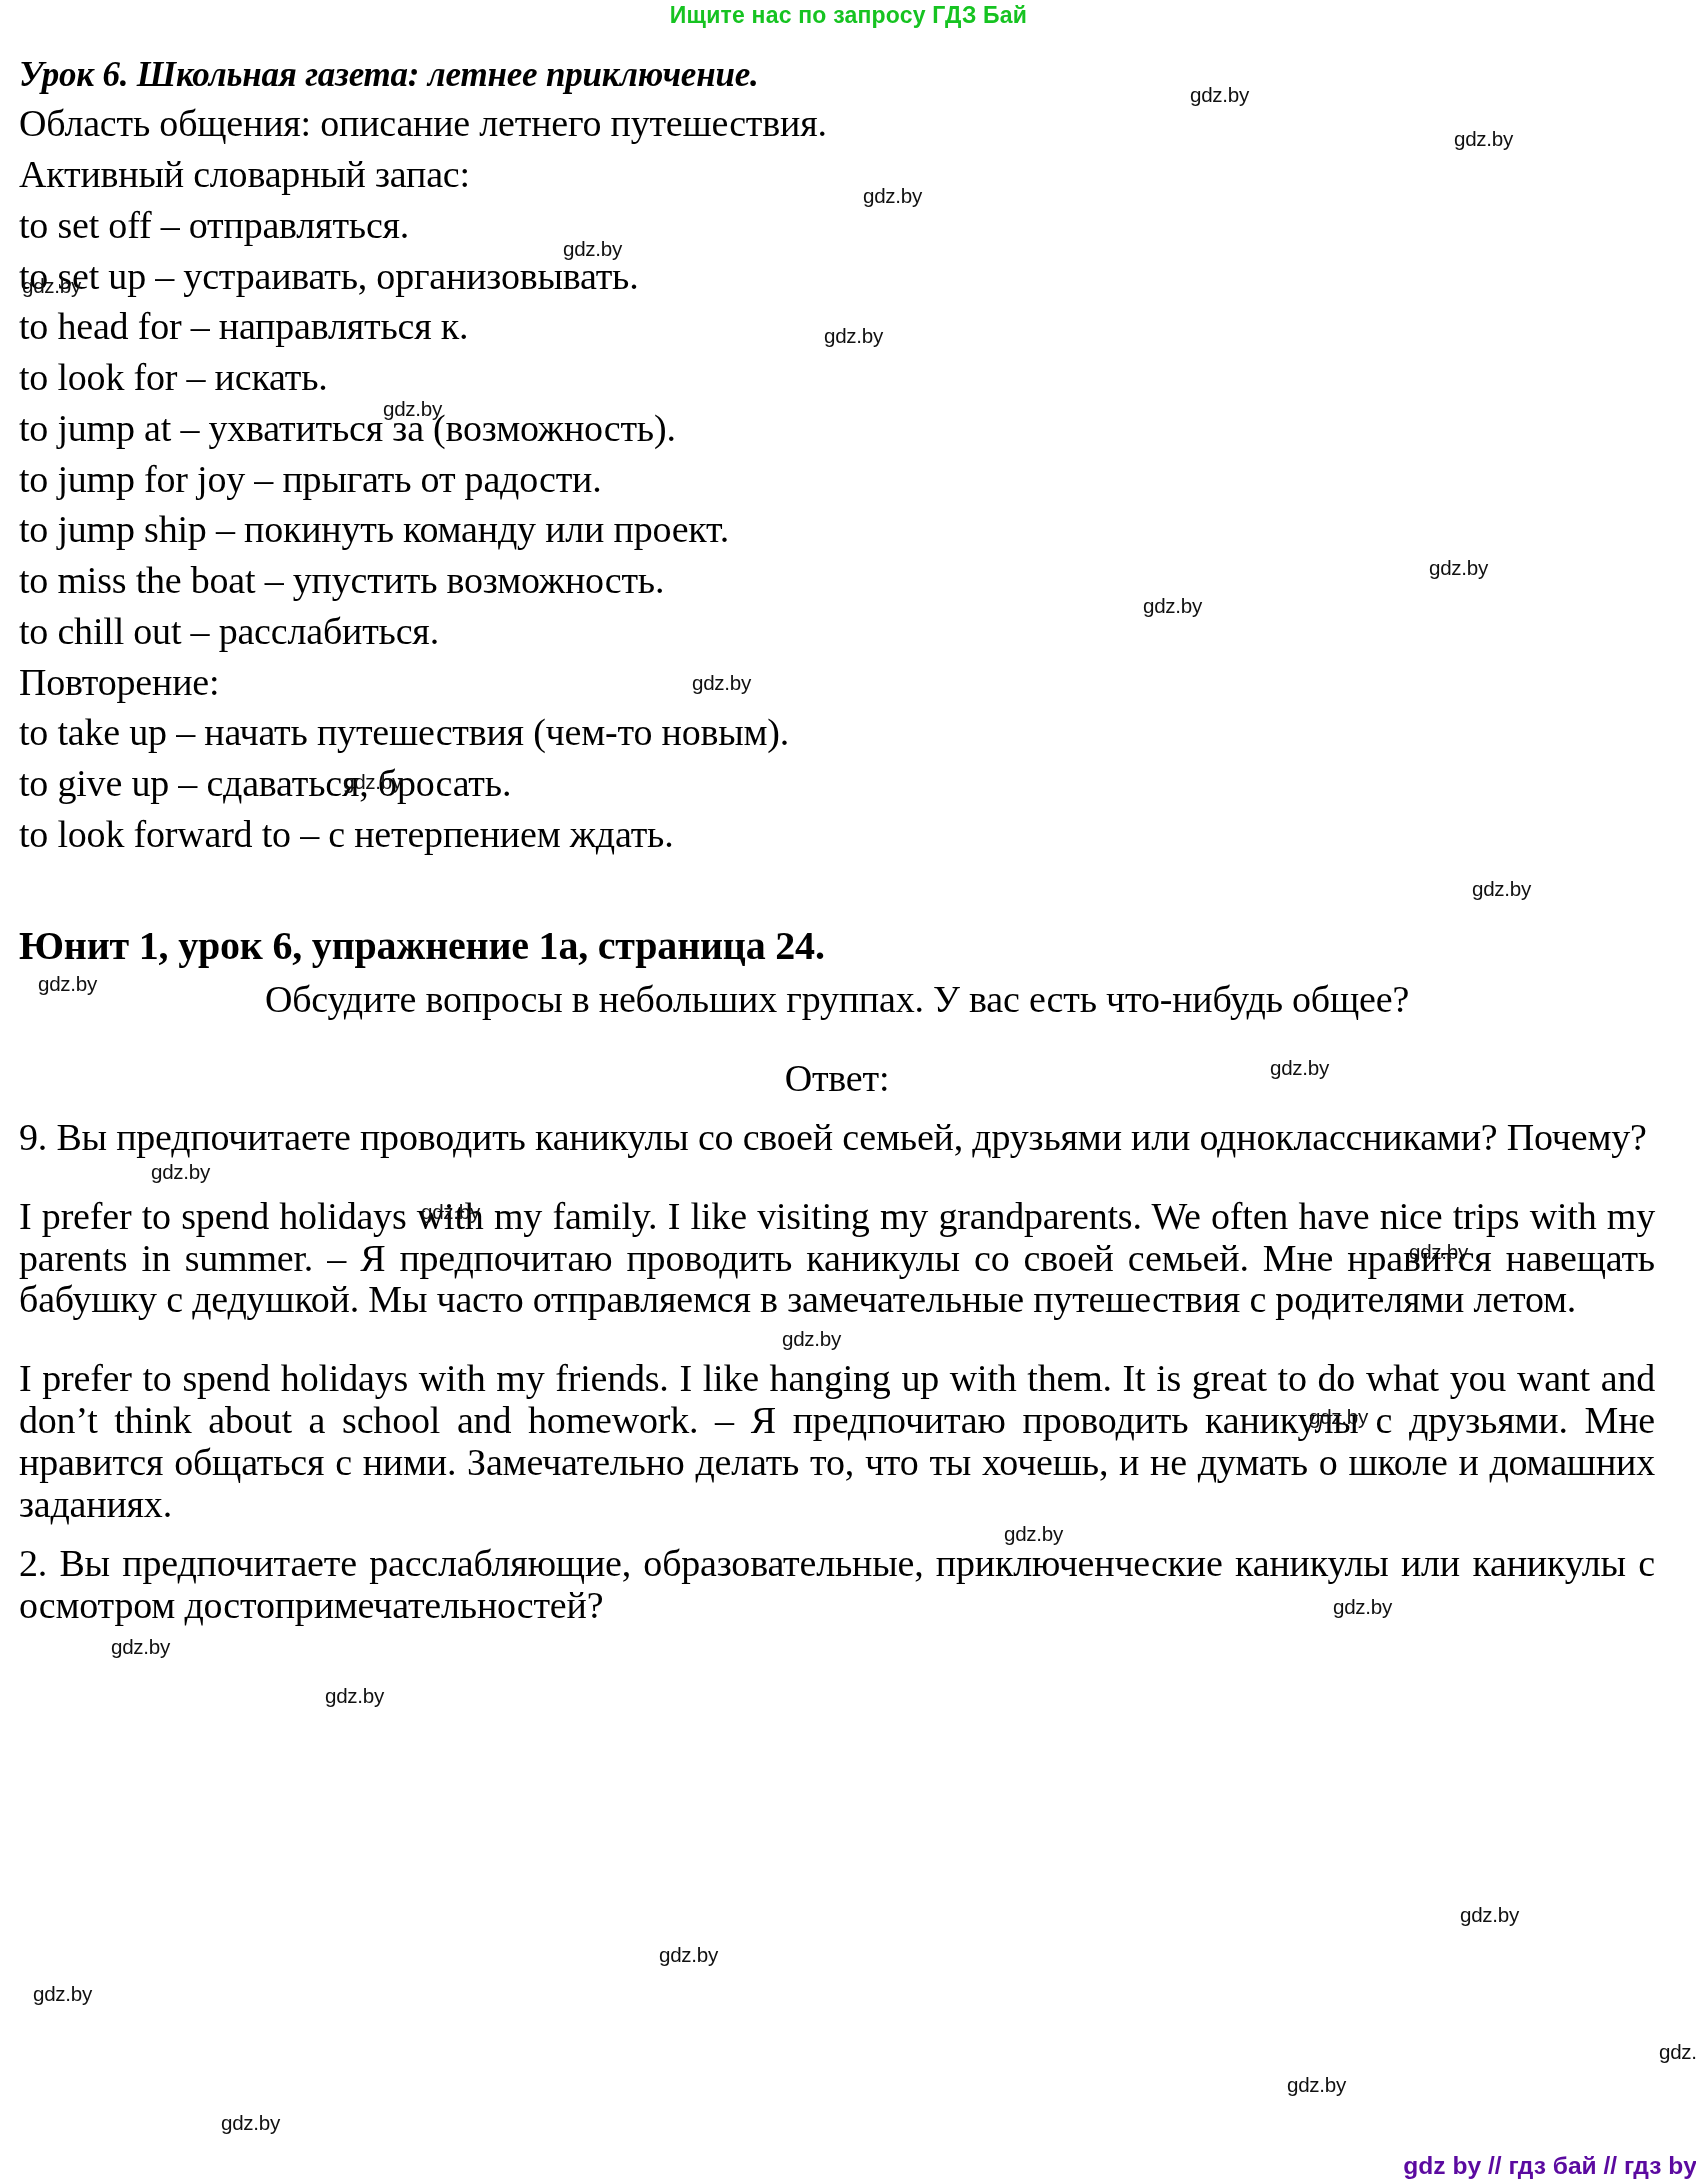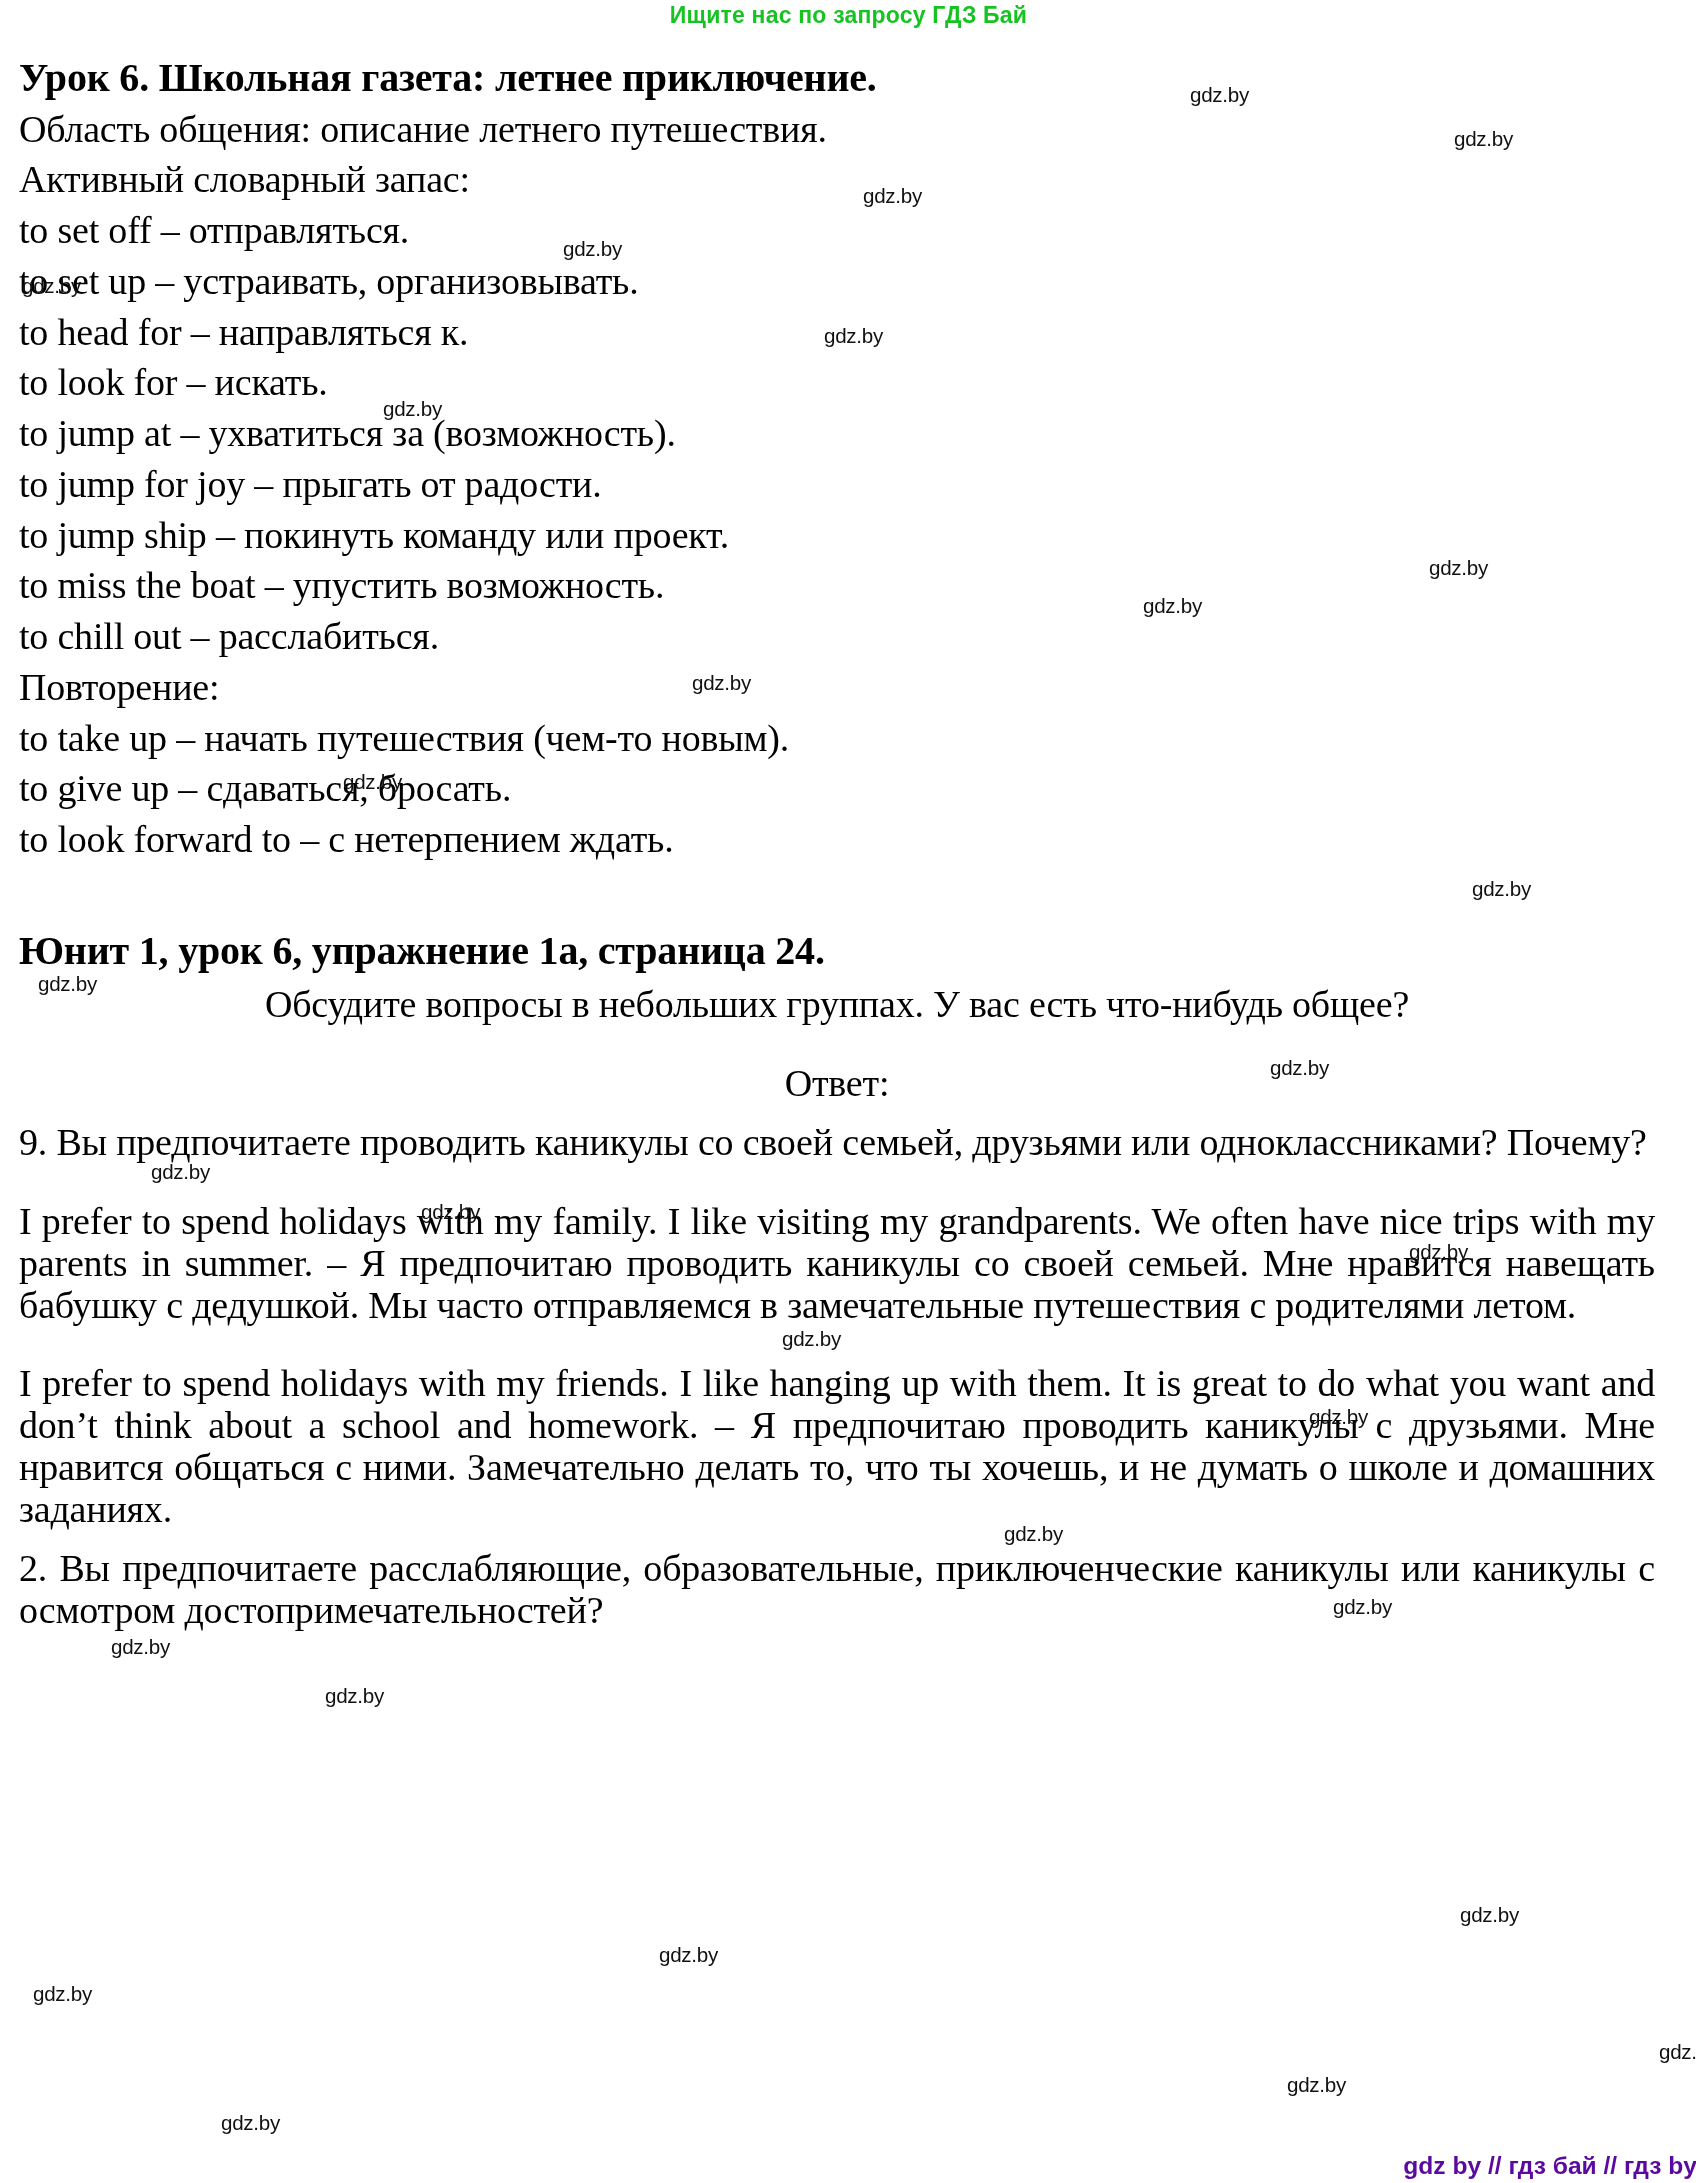--- a/index.html
+++ b/index.html
@@ -42,25 +42,26 @@
 
   .content {
     position: absolute;
     left: 19px;
     top: 57px;
     width: 1636px;
   }
 
   
   .lesson-title {
-    font-size: 40px;
+    font-size: 35px;
     font-weight: bold;
     line-height: 1.04;
     margin: 0 0 11px 0;
     letter-spacing: -0.2px;
+    font-style: italic;
   }
   .line {
     font-size: 38px;
     line-height: 1.02;
     margin: 0 0 12px 0;
     white-space: nowrap;
     letter-spacing: -0.2px;
   }
 
   .ex-heading {

